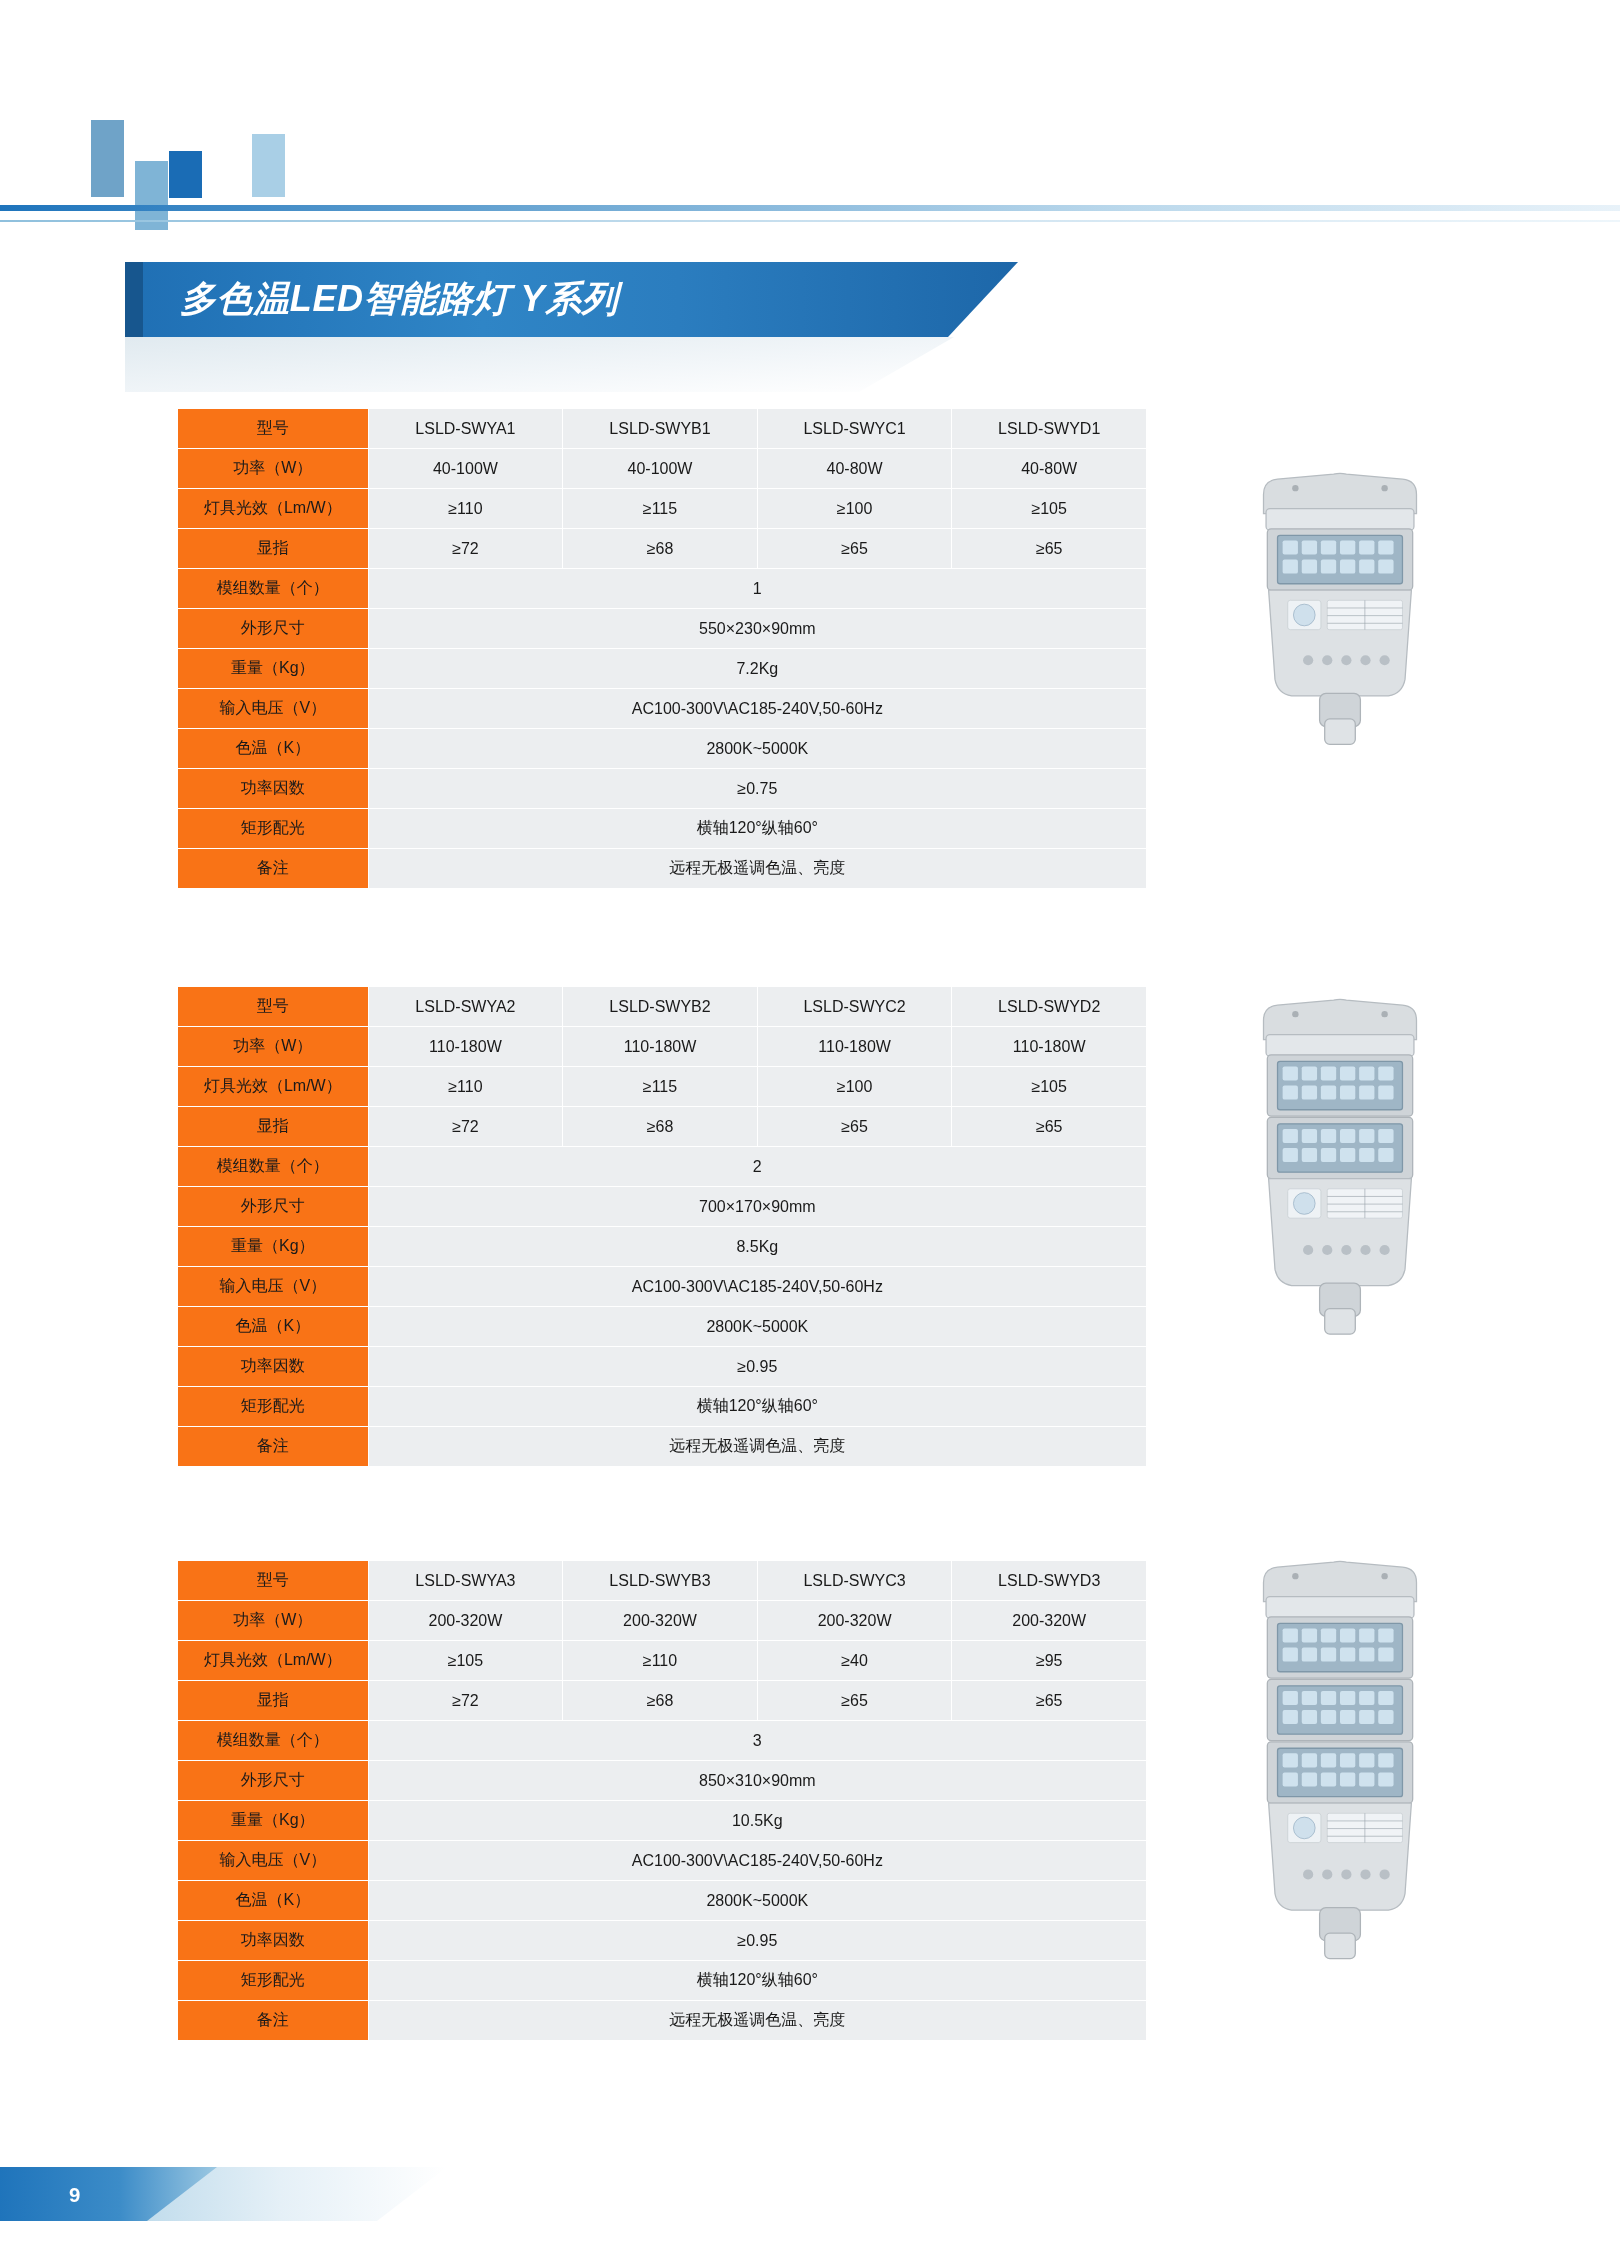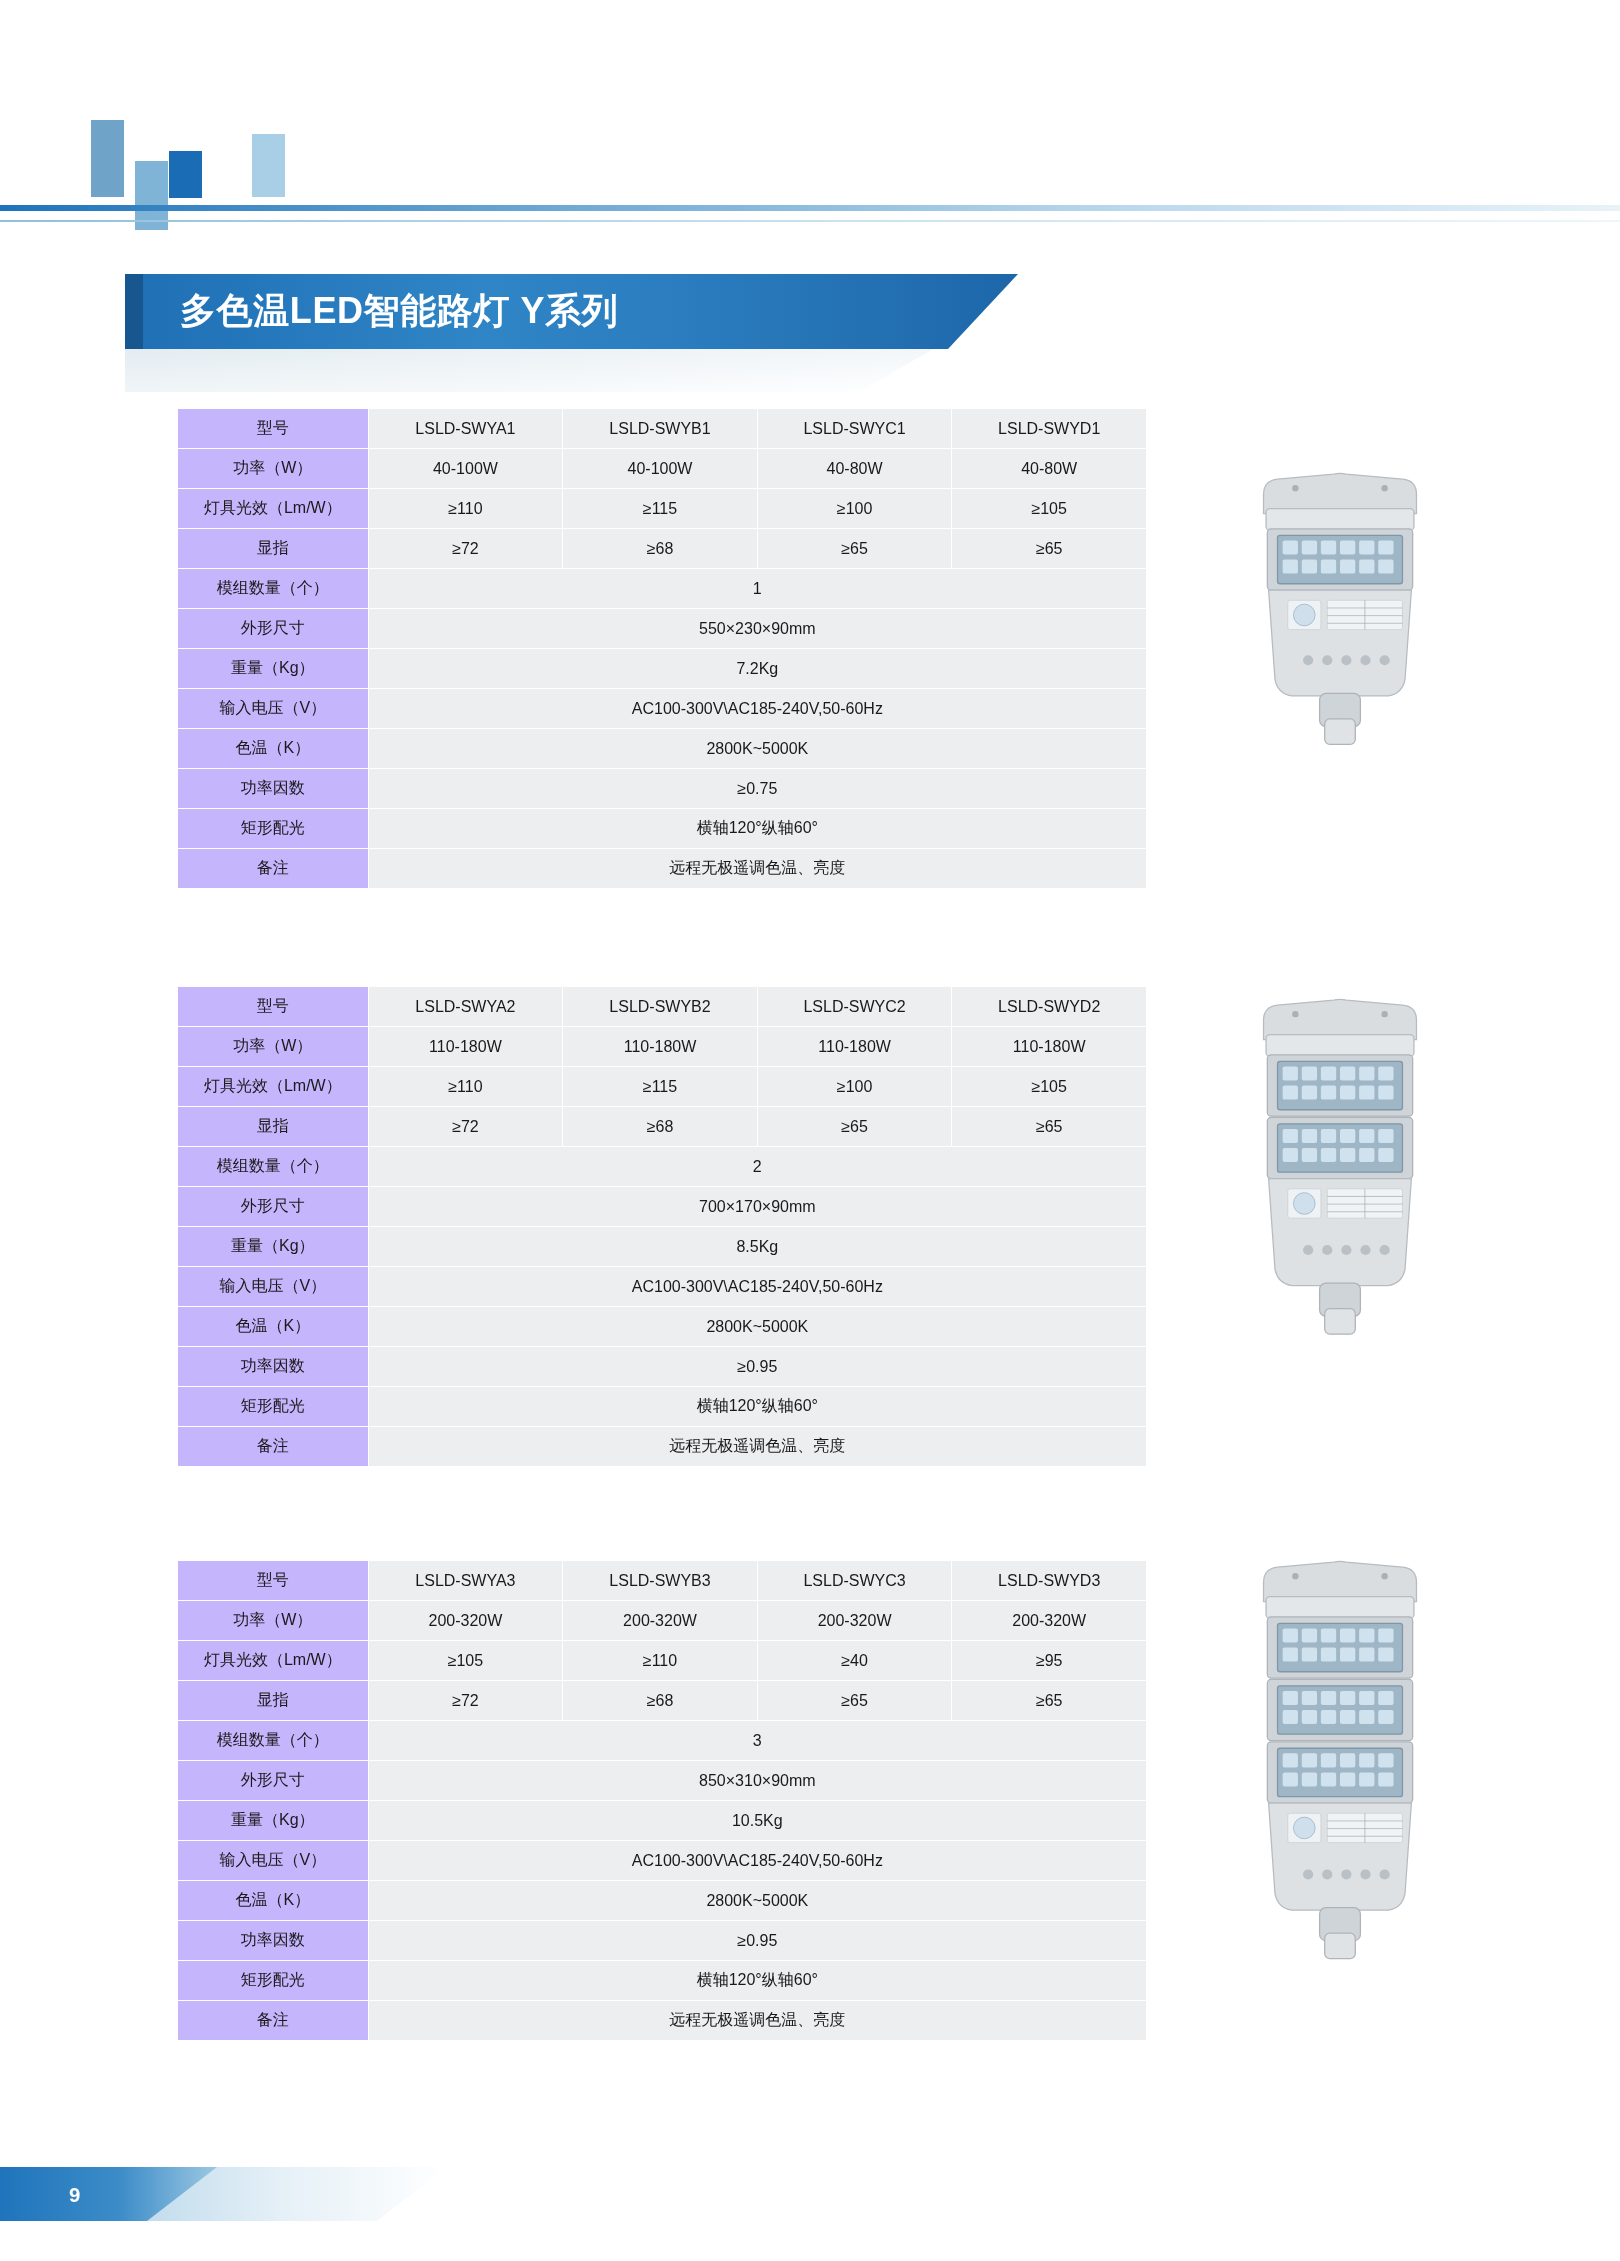--- a/index.html
+++ b/index.html
@@ -33,22 +33,22 @@
     background: linear-gradient(to right, #1e74bc 0%, #6fa9d4 35%, #bcd9ec 70%, #e8f2f9 100%);
   }
   .rule-2 {
     position: absolute; left: 0; top: 220px; width: 1621px; height: 1.9px;
     background: linear-gradient(to right, #8fc0dd 0%, #c9e0ef 50%, #eef6fb 100%);
   }
 
   
   .title-banner {
     position: absolute;
-    left: 125px; top: 274px;
-    width: 893px; height: 75px;
+    left: 125px; top: 262px;
+    width: 893px; height: 75px; font-style: italic;
   }
   .title-shape {
     position: absolute; left: 0; top: 0;
     width: 893px; height: 75px;
     background: linear-gradient(to right, #1f6fb4 0%, #2f85c6 40%, #2b7dbf 62%, #1d67a9 100%);
     clip-path: polygon(0 0, 893px 0, 823px 75px, 0 75px);
   }
   .title-shape::after {
     content: "";
     position: absolute; left: 0; top: 0; width: 18px; height: 75px;
@@ -83,21 +83,21 @@
   .spec-table td {
     border: 1.3px solid #ffffff;
     padding: 0;
     height: 40px;
     text-align: center;
     vertical-align: middle;
     background: #eceef0;
   }
   .spec-table td.lbl {
     width: 191px;
-    background: #c4b5fd;
+    background: #f97316;
     font-size: 16px;
   }
   .spec-table td.val {
     width: 195px;
     background: #eceef0;
   }
 
   #table1 { left: 177px; top: 408px; }
   #table2 { left: 177px; top: 986px; }
   #table3 { left: 177px; top: 1560px; }

